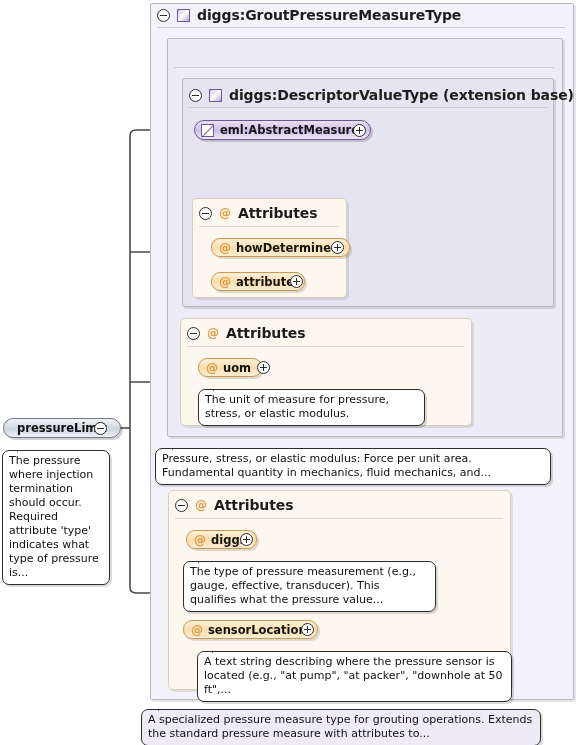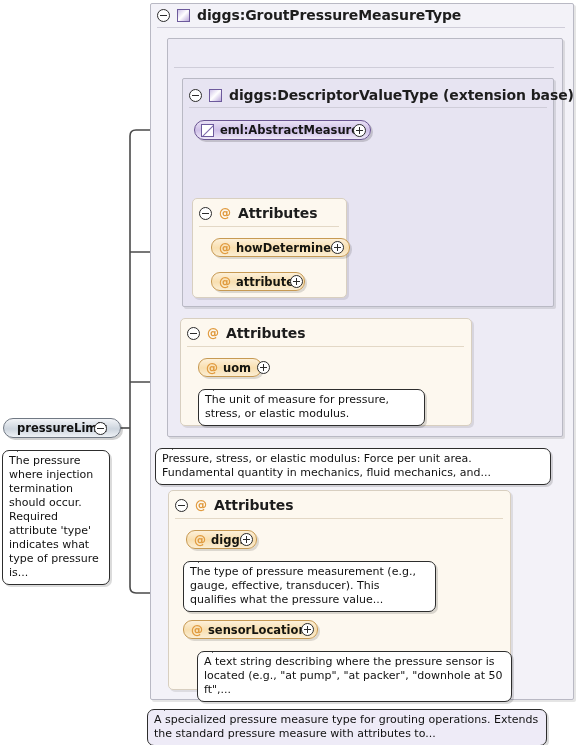--- a/index.html
+++ b/index.html
@@ -339,21 +339,21 @@
     <span class="atg">@</span>
     <span class="nm">sensorLocation</span>
   </div>
   <span class="pm plus" style="position:absolute; left:301px; top:623px;"></span>
 
   <div class="doc white" style="left:197px; top:651px; width:315px;">
     <span class="tail" style="left:14px;"></span>
     <span>A text string describing where the pressure sensor is located (e.g., "at pump", "at packer", "downhole at 50 ft",...</span>
   </div>
 
-  <div class="doc lav" style="left:147px; top:709px; width:400px;">
+  <div class="doc lav" style="left:141px; top:709px; width:400px;">
     <span class="tail" style="left:16px;"></span>
     <span>A specialized pressure measure type for grouting operations. Extends the standard pressure measure with attributes to...</span>
   </div>
 
   <div class="rootpill" style="left:3px; top:418px;">
     <span class="nm">pressureLimit</span>
   </div>
   <span class="pm" style="position:absolute; left:94px; top:422px;"></span>
 
   <div class="doc white" style="left:2px; top:450px; width:108px;">

